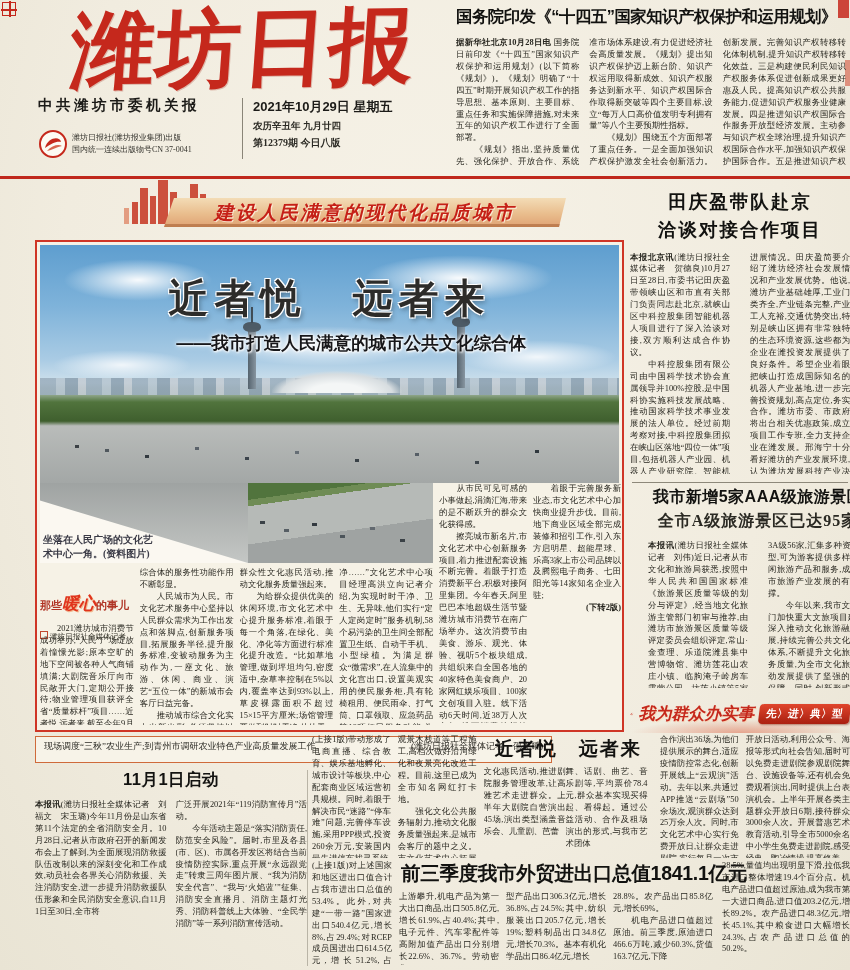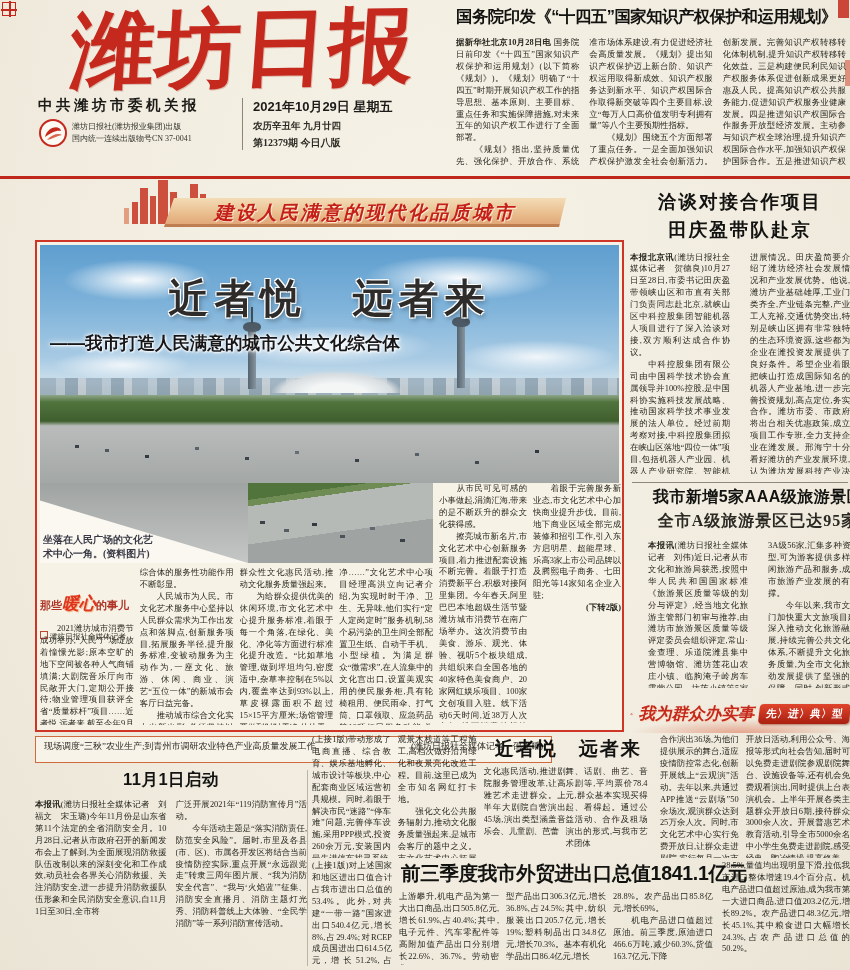--- a/index.html
+++ b/index.html
@@ -19,21 +19,21 @@
   .reg-r1{right:0;top:60px;width:5px;height:26px;background:#d4553e;opacity:.6;}
   
   .masthead{left:38px;top:4px;width:410px;height:168px;}
   .mast-title{font-family:"DejaVu Serif", serif;font-weight:bold;font-size:84px;line-height:1.05;
       color:#c5281c;text-align:center;letter-spacing:2px;transform:skewX(-5deg) rotate(-1deg);
       text-shadow:1px 1px 0 rgba(160,30,15,.25);}
   .mast-row{display:flex;align-items:stretch;margin-top:4px;}
   .mast-left{width:192px;}
   .mast-org{font-family:"Liberation Sans", sans-serif;font-weight:900;font-size:14.5px;
       letter-spacing:3.5px;color:#1c1b18;white-space:nowrap;}
-  .mast-publine{display:flex;align-items:center;margin-top:3px;}
+  .mast-publine{display:flex;align-items:center;margin-top:14px;}
   .mast-pub{font-size:8px;line-height:1.5;color:#33322c;margin-left:4px;white-space:nowrap;}
   .mast-div{width:1px;background:#8a8578;margin:2px 10px 0 12px;}
   .mast-date{padding-top:2px;}
   .mast-d1{font-family:"Liberation Sans", sans-serif;font-weight:900;font-size:13px;color:#1c1b18;white-space:nowrap;}
   .mast-d2{font-size:9.5px;font-weight:bold;margin-top:4px;color:#2c2b25;}
   .mast-d3{font-size:10px;font-weight:bold;margin-top:3px;color:#2c2b25;}
   
   .topstory{left:456px;top:6px;width:390px;height:166px;}
   .ts-head{font-size:16.4px;letter-spacing:-.5px;white-space:nowrap;}
   .ts-cols{display:flex;gap:10px;margin-top:9px;}
@@ -66,21 +66,21 @@
       background:#4d5b66;border-radius:45%;}
   .tower:after{content:"";position:absolute;left:3px;top:-24px;width:2px;height:16px;background:#42505a;}
   .t1{left:36%;top:36%;height:58px;}
   .t2{left:72%;top:34%;height:62px;}
   .cars{position:absolute;left:6%;top:84%;width:4px;height:3px;background:#3c4146;
       box-shadow:30px 4px #50585e,70px 10px #333a40,120px 2px #5a626a,170px 12px #3c444c,
       220px 6px #666e75,280px 14px #3a4248,340px 8px #565e66,400px 16px #40484e,460px 5px #30383e;}
   .ph-head{position:absolute;left:0;top:26px;width:100%;text-align:center;
       font-family:"DejaVu Serif", serif;font-weight:900;font-size:40px;letter-spacing:6px;color:#2d2c2a;
       text-shadow:-1px -1px 0 #fff,1px -1px 0 #fff,-1px 1px 0 #fff,1px 1px 0 #fff,2px 3px 5px rgba(0,0,0,.35);}
-  .ph-sub{position:absolute;left:10px;top:86px;width:84%;text-align:left;
+  .ph-sub{position:absolute;left:0;top:86px;width:84%;text-align:right;
       font-family:"Liberation Sans", sans-serif;font-weight:900;font-size:17.5px;color:#17171a;
       text-shadow:0 0 3px #fff,0 0 6px #fff,1px 1px 2px rgba(255,255,255,.9);}
   .feat-lower{position:absolute;left:3px;top:241px;width:581px;height:244px;display:flex;gap:6px;}
   .fl-left{width:393px;}
   .substrip{display:flex;height:80px;}
   .wedge{position:relative;width:208px;height:80px;background:#fbf8f1;}
   .wedge:before{content:"";position:absolute;inset:0;
       background:linear-gradient(180deg,#9fa3a2 0%,#b9bcba 70%,#c4c7c5 100%);
       clip-path:polygon(0 0,100% 0,100% 100%,0 22%);}
   .caption{position:absolute;left:3px;bottom:2px;width:112px;font-size:10px;line-height:1.4;
@@ -308,22 +308,22 @@
         <div class="txt">型产品出口306.3亿元,增长36.8%,占24.5%;其中,纺织服装出口205.7亿元,增长19%;塑料制品出口34.8亿元,增长70.3%。基本有机化学品出口86.4亿元,增长</div>
         <div class="txt">28.8%。农产品出口85.8亿元,增长69%。
 　　机电产品进口值超过原油。前三季度,原油进口466.6万吨,减少60.3%,货值163.7亿元,下降</div>
       </div>
     </div>
     <div class="txt tr-c5">38.5%,量值均出现明显下滑,拉低我市进口整体增速19.4个百分点。机电产品进口值超过原油,成为我市第一大进口商品,进口值203.2亿元,增长89.2%。农产品进口48.3亿元,增长45.1%,其中粮食进口大幅增长24.3%,占农产品进口总值的50.2%。</div>
   </div>
 
   <div class="abs artA">
     <div class="hl artA-h">
+      <div>田庆盈带队赴京</div>
       <div>洽谈对接合作项目</div>
-      <div>田庆盈带队赴京</div>
     </div>
     <div class="cols2">
       <div class="txt"><span class="lead">本报北京讯</span><span>(潍坊日报社全媒体记者　贺德良)10月27日至28日,市委书记田庆盈带领峡山区和市直有关部门负责同志赴北京,就峡山区中科控股集团智能机器人项目进行了深入洽谈对接,双方顺利达成合作协议。
 　　中科控股集团有限公司由中国科学技术协会直属领导并100%控股,是中国科协实施科技发展战略、推动国家科学技术事业发展的法人单位。经过前期考察对接,中科控股集团拟在峡山区落地“四位一体”项目,包括机器人产业园、机器人产业研究院、智能机器人租赁、职业机器人大赛。
 　　在双方举行的座谈会上,中科控股集团董事长邢海宁、中科控股集团副总经理吴疆,峡山区党工委书记、管委会主任张龙江分别介绍了中科控股集团情况、中科“四位一体”项目情况和项目</span></div>
       <div class="txt">进展情况。田庆盈简要介绍了潍坊经济社会发展情况和产业发展优势。他说,潍坊产业基础雄厚,工业门类齐全,产业链条完整,产业工人充裕,交通优势突出,特别是峡山区拥有非常独特的生态环境资源,这些都为企业在潍投资发展提供了良好条件。希望企业着眼把峡山打造成国际知名的机器人产业基地,进一步完善投资规划,高点定位,务实合作。潍坊市委、市政府将出台相关优惠政策,成立项目工作专班,全力支持企业在潍发展。邢海宁十分看好潍坊的产业发展环境,认为潍坊发展科技产业决心大、服务优、资源优势好,希望项目能够得到潍坊市委、市政府的重视和支持,相信在双方共同努力下,双方合作一定取得圆满成功。
 　　座谈结束后,双方共同见证了中科智能机器人产业园项目签约。</div>
     </div>
   </div>
   <div class="abs hdivA"></div>

